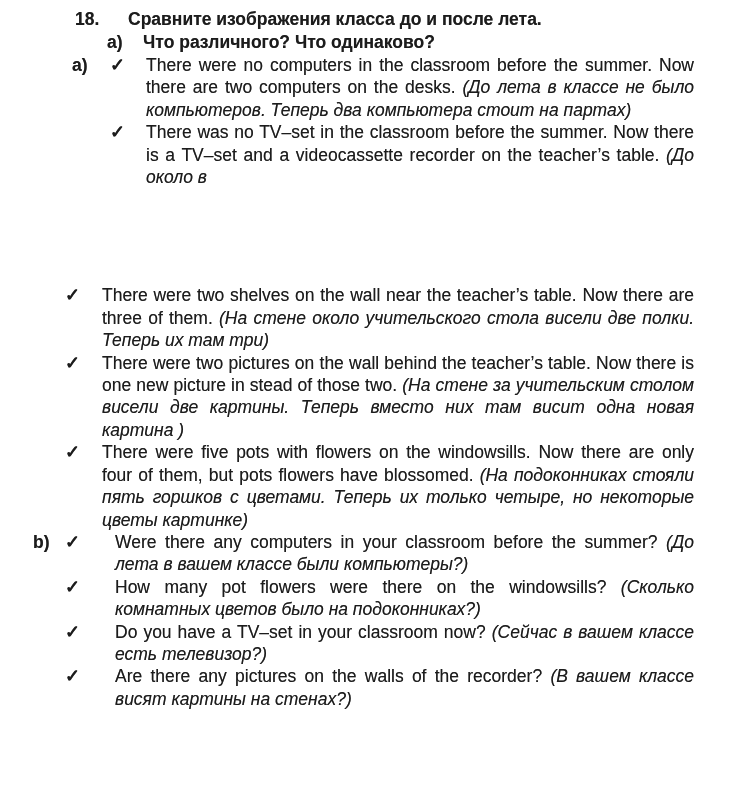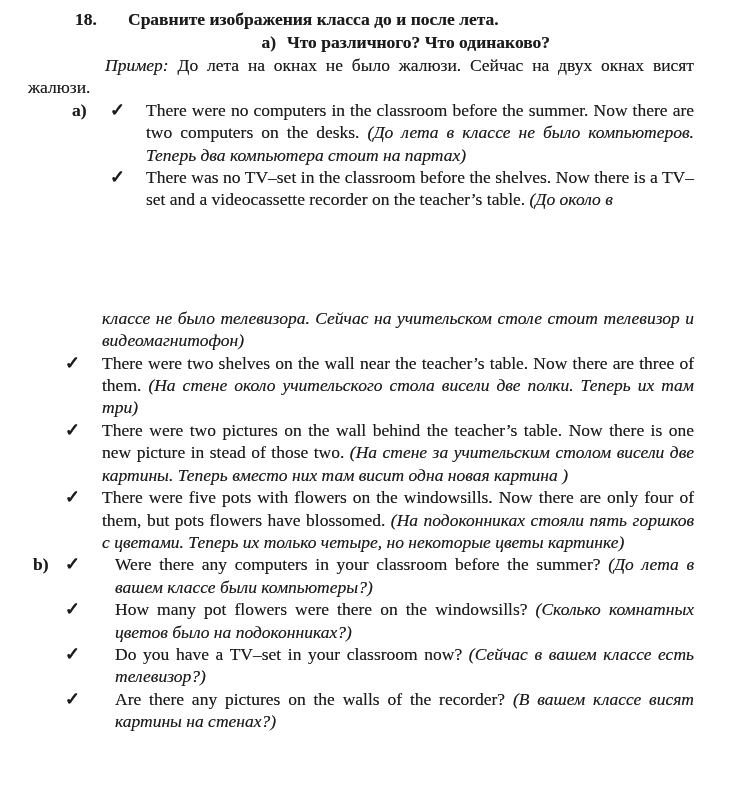--- a/index.html
+++ b/index.html
@@ -9,37 +9,36 @@
   }
   .page {
     position: relative;
     width: 730px;
     height: 788px;
     box-sizing: border-box;
     padding: 8px 36px 0 28px;
     overflow: hidden;
     background: #ffffff;
     color: #1c1c1c;
-    font-family: Liberation Serif, serif;
+    font-family: Liberation Sans, sans-serif;
     font-size: 17.5px;
     line-height: 22.4px;
     text-shadow: 0 0 0.5px rgba(20,20,20,0.55);
   }
   
   .title-row {
     margin-left: 47px;
     font-weight: 700;
     line-height: 23px;
   }
   .num { display: inline-block; width: 53px; }
   .sub-row {
     margin-left: 79px;
     font-weight: 700;
     line-height: 23px;
-    text-align: center;
   }
   .sub-label { display: inline-block; width: 36px; }
   .example {
     margin: 0;
     text-indent: 77px;
     text-align: justify;
   }
   .italic { font-style: italic; }
   
   .item {
@@ -80,41 +79,36 @@
 
   <div class="title-row">
     <span class="num">18.</span><span>Сравните изображения класса до и после лета.</span>
   </div>
 
   <div class="sub-row">
     <span class="sub-label">a)</span><span>Что различного? Что одинаково?</span>
   </div>
 
 
-  <p class="example">
-    <span class="italic">Пример:</span>
-    <span>До лета на окнах не было жалюзи. Сейчас на двух окнах висят жалюзи.</span>
-  </p>
 
   <div class="item deep">
     <span class="sec-label a-pos">a)</span>
     <span class="check">✓</span>
     <span class="en">There were no computers in the classroom before the summer. Now there are two computers on the desks.</span>
     <span class="ru">(До лета в классе не было компьютеров. Теперь два компьютера стоит на партах)</span>
   </div>
 
   <div class="item deep">
     <span class="check">✓</span>
-    <span class="en">There was no TV–set in the classroom before the shelves. Now there is a TV–set and a videocassette recorder on the teacher’s table.</span>
+    <span class="en">There was no TV–set in the classroom before the summer. Now there is a TV–set and a videocassette recorder on the teacher’s table.</span>
     <span class="ru">(До около в</span>
   </div>
 
   <div class="image-gap"></div>
 
-  <p class="cont-ru">классе не было телевизора. Сейчас на учительском столе стоит телевизор и видеомагнитофон)</p>
 
   <div class="item mid">
     <span class="check">✓</span>
     <span class="en">There were two shelves on the wall near the teacher’s table. Now there are three of them.</span>
     <span class="ru">(На стене около учительского стола висели две полки. Теперь их там три)</span>
   </div>
 
   <div class="item mid">
     <span class="check">✓</span>
     <span class="en">There were two pictures on the wall behind the teacher’s table. Now there is one new picture in stead of those two.</span>

